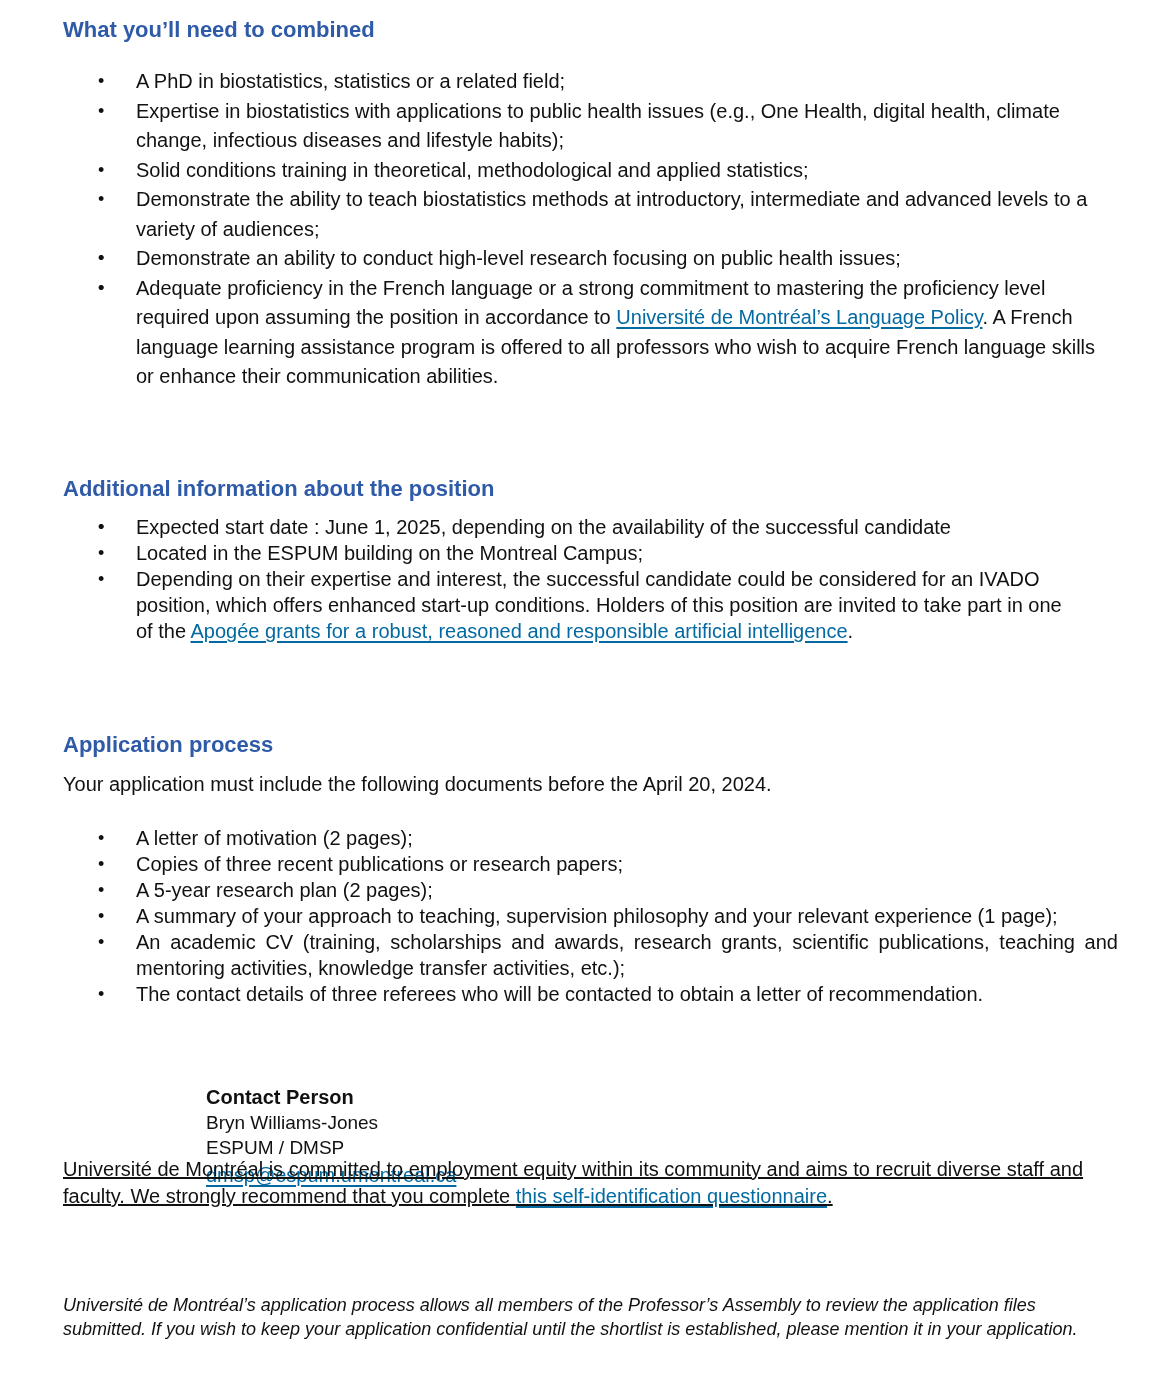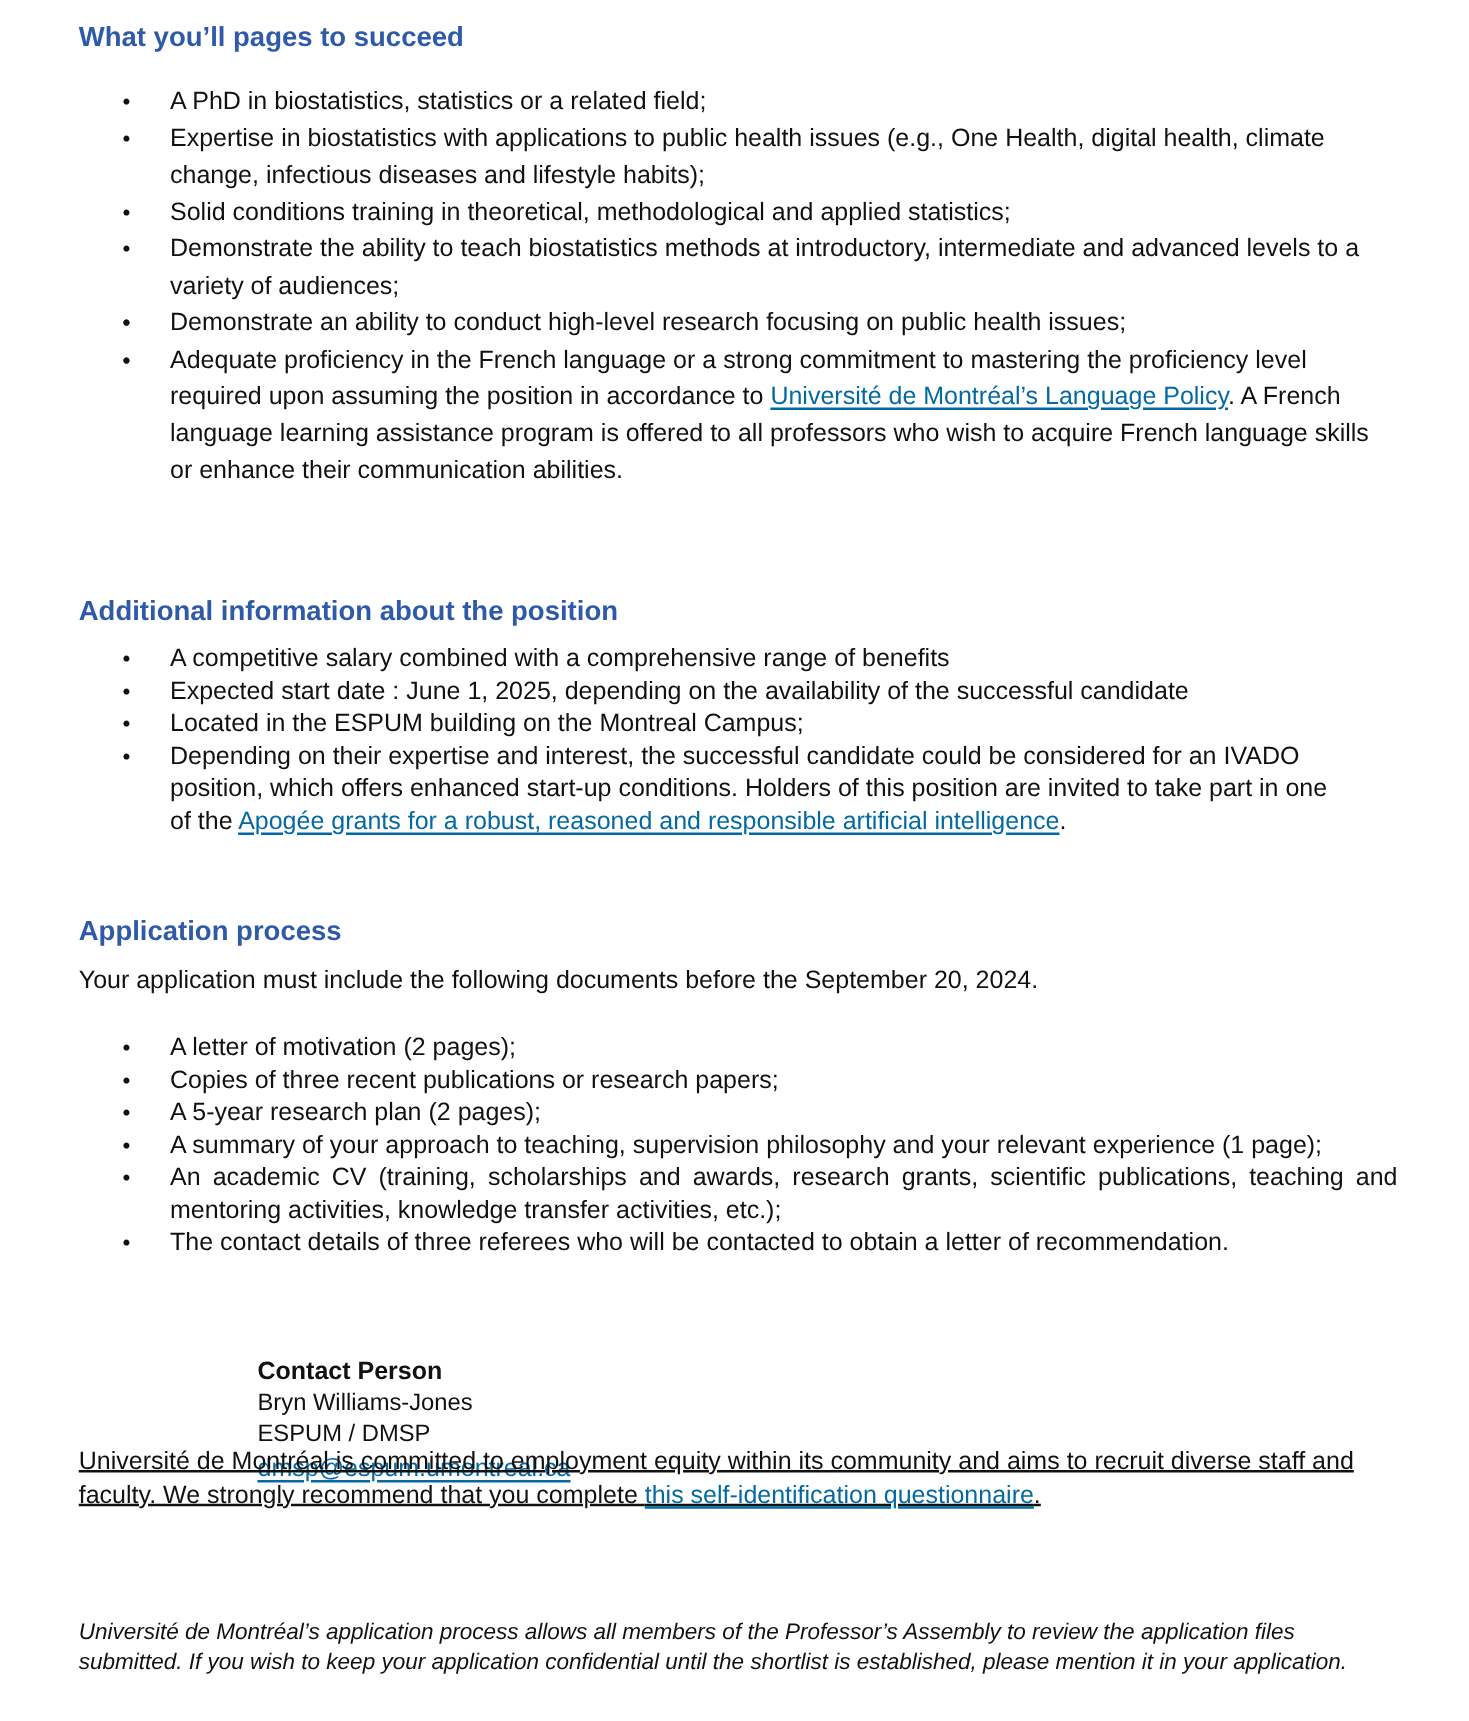--- a/index.html
+++ b/index.html
@@ -26,45 +26,45 @@
   p { margin: 0; position: absolute; left: 0; font-size: 20px; line-height: 27px; }
   .contact { position: absolute; left: 143px; top: 1085px; font-size: 19px; line-height: 25px; }
   .contact .title { font-weight: bold; font-size: 20px; }
   .italic { font-style: italic; font-size: 18px; line-height: 23.5px; }
 </style>
 </head>
 <body>
 
 <div class="page">
 
-  <h2 style="top:17px;">What you’ll pages to succeed</h2>
+  <h2 style="top:17px;">What you’ll need to combined</h2>
 
   <ul style="top:67px;">
     <li><span class="bullet">•</span><span>A PhD in biostatistics, statistics or a related field;</span></li>
     <li><span class="bullet">•</span><span>Expertise in biostatistics with applications to public health issues (e.g., One Health, digital health, climate change, infectious diseases and lifestyle habits);</span></li>
     <li><span class="bullet">•</span><span>Solid conditions training in theoretical, methodological and applied statistics;</span></li>
     <li><span class="bullet">•</span><span>Demonstrate the ability to teach biostatistics methods at introductory, intermediate and advanced levels to a variety of audiences;</span></li>
     <li><span class="bullet">•</span></li>
     <li><span class="bullet">•</span><span>Demonstrate an ability to conduct high-level research focusing on public health issues;</span></li>
     <li><span class="bullet">•</span></li>
     <li><span class="bullet">•</span><span>Adequate proficiency in the French language or a strong commitment to mastering the proficiency level required upon assuming the position in accordance to </span><a class="link">Université de Montréal’s Language Policy</a><span>. A French language learning assistance program is offered to all professors who wish to acquire French language skills or enhance their communication abilities.</span></li>
   </ul>
 
   <h2 style="top:476px;">Additional information about the position</h2>
 
   <ul class="tight" style="top:514px;">
-    <li><span class="bullet">•</span><span>A competitive salary combined with a comprehensive range of benefits</span></li>
+    <li><span class="bullet">•</span></li>
     <li><span class="bullet">•</span><span>Expected start date :  June 1, 2025, depending on the availability of the successful candidate</span></li>
     <li><span class="bullet">•</span><span>Located in the ESPUM building on the Montreal Campus;</span></li>
     <li style="padding-right:40px;"><span class="bullet">•</span><span>Depending on their expertise and interest, the successful candidate could be considered for an IVADO position, which offers enhanced start-up conditions. Holders of this position are invited to take part in one of the </span><a class="link">Apogée grants for a robust, reasoned and responsible artificial intelligence</a><span>.</span></li>
   </ul>
 
   <h2 style="top:732px;">Application process</h2>
 
-  <p style="top:771px;">Your application must include the following documents before the September 20, 2024.</p>
+  <p style="top:771px;">Your application must include the following documents before the April 20, 2024.</p>
 
   <ul class="tight justify" style="top:825px;">
     <li><span class="bullet">•</span><span>A letter of motivation (2 pages);</span></li>
     <li><span class="bullet">•</span><span>Copies of three recent publications or research papers;</span></li>
     <li><span class="bullet">•</span><span>A 5-year research plan (2 pages);</span></li>
     <li><span class="bullet">•</span><span>A summary of your approach to teaching, supervision philosophy and your relevant experience (1 page);</span></li>
     <li><span class="bullet">•</span><span>An academic CV (training, scholarships and awards, research grants, scientific publications, teaching and mentoring activities, knowledge transfer activities, etc.);</span></li>
     <li><span class="bullet">•</span><span>The contact details of three referees who will be contacted to obtain a letter of recommendation.</span></li>
   </ul>
 

